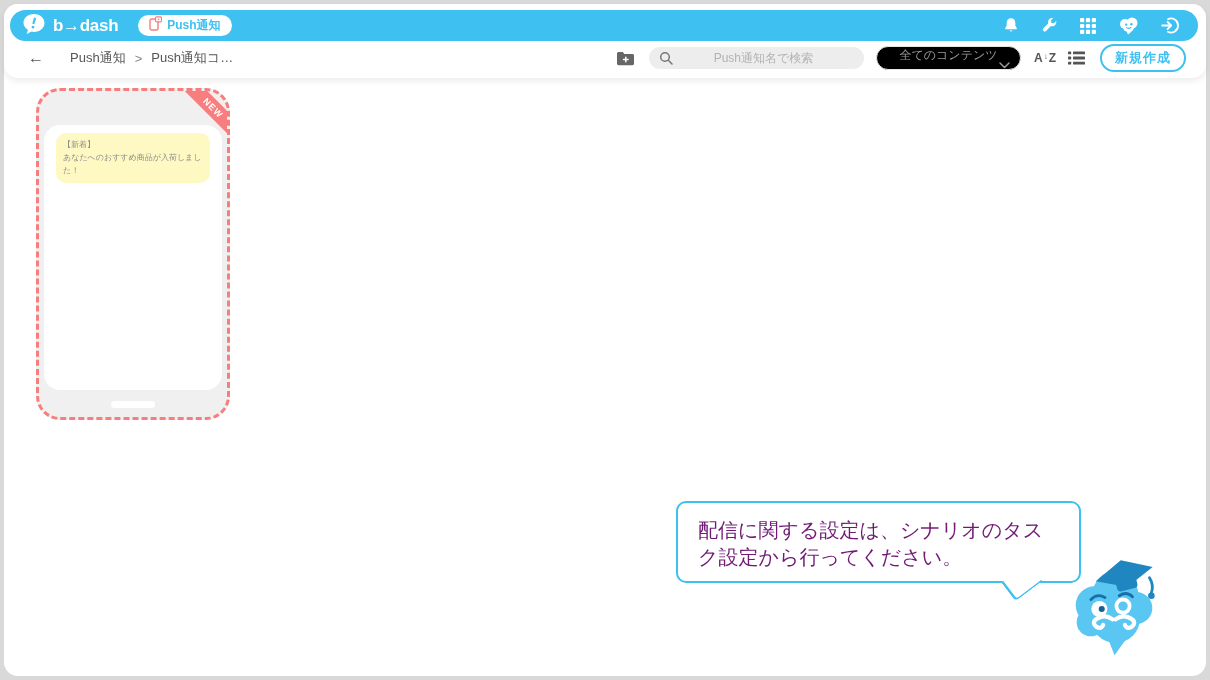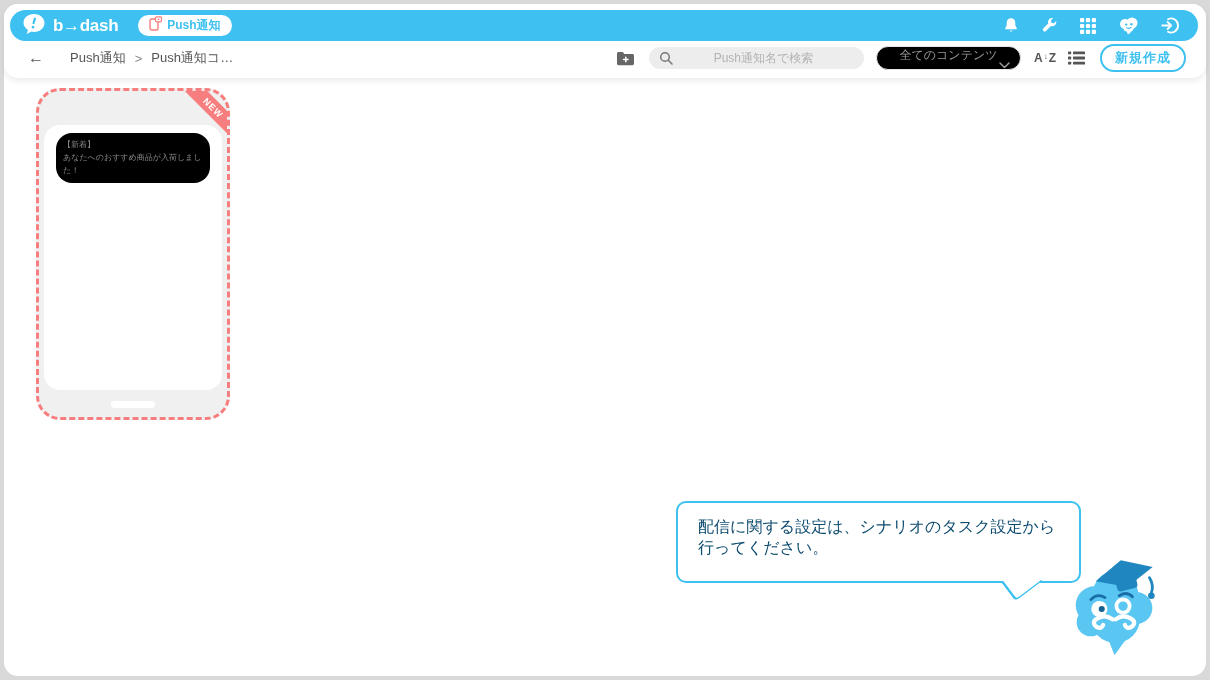--- a/index.html
+++ b/index.html
@@ -48,29 +48,29 @@
     border:3.5px dashed #F67E7E;border-radius:24px;background:#f0f0f0;cursor:pointer;}
   .ribbon-clip{position:absolute;inset:0;border-radius:20px;overflow:hidden;pointer-events:none;}
   .ribbon{position:absolute;top:9px;right:-26px;transform:rotate(45deg);background:#F67E7E;
     color:#fff;font-size:9px;font-weight:bold;letter-spacing:1px;padding:3px 28px;}
   .phone-head{display:flex;padding:9px 10px 0 9px;position:relative;z-index:1;}
   .doc-badge{width:21px;height:21px;border-radius:50%;background:#fff;flex:0 0 21px;
     box-shadow:0 0 0 2.5px #f5eeda;display:flex;align-items:center;justify-content:center;margin-top:2px;}
   .phone-title{margin-left:8px;font-size:10px;font-weight:bold;color:#575757;line-height:1.5;
     width:140px;word-break:break-all;}
   .screen{position:absolute;left:5px;right:5px;top:34px;bottom:27px;background:#fff;border-radius:16px;}
-  .msg-card{margin:8px 12px 0 12px;background:#000000;border-radius:16px;padding:6px 7px;
+  .msg-card{margin:8px 12px 0 12px;background:#fef9c3;border-radius:10px;padding:6px 7px;
     font-size:8px;color:#8a8a8a;line-height:1.6;}
   .home-bar{position:absolute;bottom:9px;left:50%;transform:translateX(-50%);width:44px;height:7px;
     background:#fff;border-radius:4px;}
 
   
   .bubble{position:absolute;left:676px;top:501px;width:405px;height:82px;background:#fff;
     border:2.5px solid #3EC1F0;border-radius:10px;box-sizing:border-box;padding:14px 20px;}
-  .bubble-line1{font-size:16px;color:#0c4a6e;}
+  .bubble-line1{font-size:20px;color:#701a75;}
   .bubble-line2{margin-top:8px;font-size:12px;color:#777;}
   .bubble-line2 a{color:#3FB2E5;text-decoration:underline;cursor:pointer;}
   .bubble-tail{position:absolute;right:42px;bottom:-14px;width:28px;height:24px;background:#fff;
     border-right:2.5px solid #3EC1F0;border-bottom:2.5px solid #3EC1F0;
     transform:skew(-28deg) rotate(38deg);border-bottom-right-radius:5px;}
   .mascot{position:absolute;left:1062px;top:556px;cursor:pointer;}
 </style>
 </head>
 <body>
 

